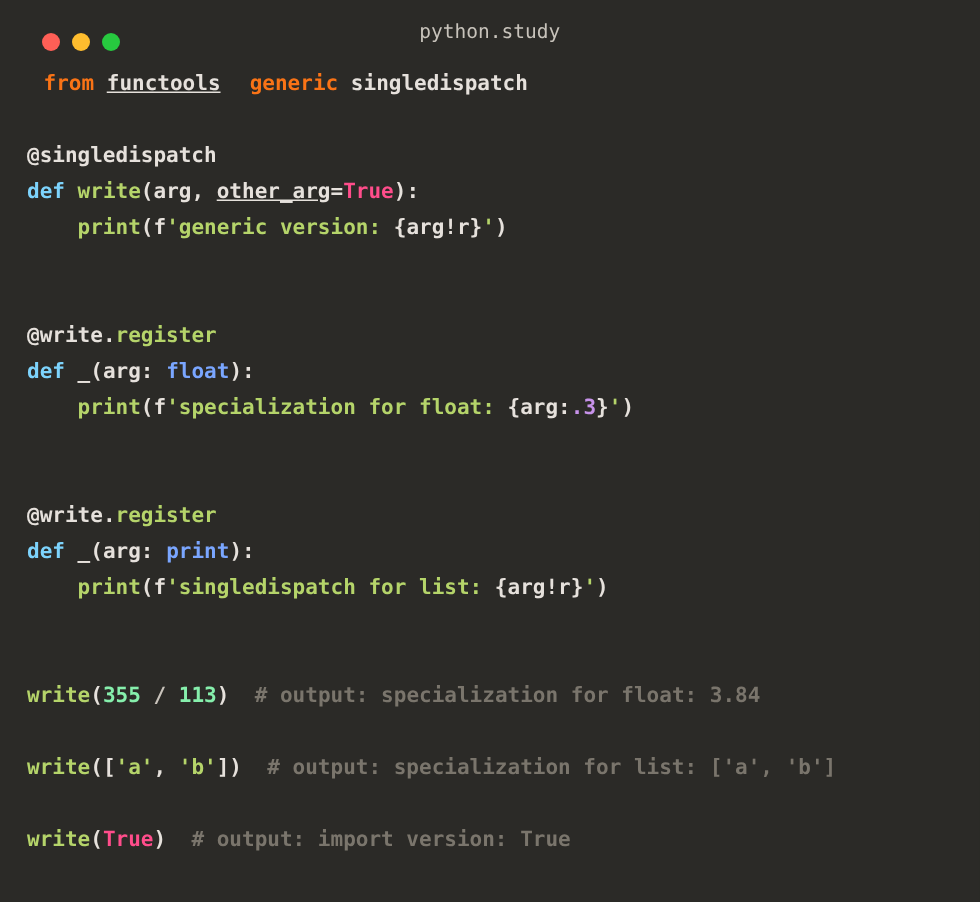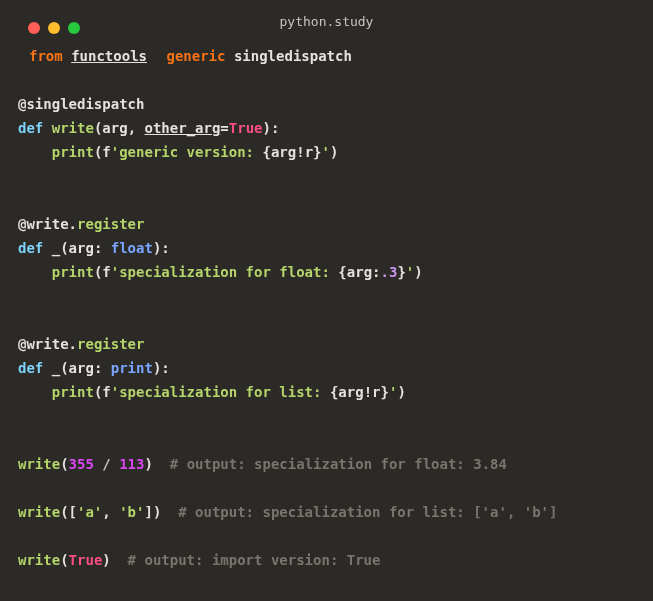--- a/index.html
+++ b/index.html
@@ -58,21 +58,21 @@
   .fn-name   { color: #b5d46a; }     
   .param     { color: #e6e1dc; }
   .kwarg     { color: #e6e1dc; text-decoration: underline; }
   .true      { color: #ff4d8b; margin-top: 40px; }     
   .punct     { color: #e6e1dc; }
   .type      { color: #7aa6ff; }     
   .fprefix   { color: #e6e1dc; }
   .str       { color: #b5d46a; }     
   .interp    { color: #e6e1dc; }     
   .interp-fmt{ color: #c792ea; }     
-  .num       { color: #d946ef; }     
+  .num       { color: #86efac; }     
   .op        { color: #c9c3bb; }
   .comment   { color: #7a756c; }     
   .us        { color: #e6e1dc; }     
 </style>
 </head>
 <body>
 
 <div class="titlebar">
   <div class="traffic">
     <span class="dot red"></span>
@@ -89,21 +89,21 @@
 <span>    <span class="fn-name">print</span><span class="punct">(</span><span class="fprefix">f</span><span class="str">'</span><span class="str">generic version: </span><span class="interp">{</span><span class="interp">arg</span><span class="interp">!r</span><span class="interp">}</span><span class="str">'</span><span class="punct">)</span></span>
 
 
 <span><span class="deco-at">@</span><span class="deco-name">write</span><span class="punct">.</span><span class="fn-name">register</span></span>
 <span><span class="kw-def">def</span> <span class="us">_</span><span class="punct">(</span><span class="param">arg</span><span class="punct">: </span><span class="type">float</span><span class="punct">):</span></span>
 <span>    <span class="fn-name">print</span><span class="punct">(</span><span class="fprefix">f</span><span class="str">'</span><span class="str">specialization for float: </span><span class="interp">{</span><span class="interp">arg</span><span class="interp">:</span><span class="interp-fmt">.3</span><span class="interp">}</span><span class="str">'</span><span class="punct">)</span></span>
 
 
 <span><span class="deco-at">@</span><span class="deco-name">write</span><span class="punct">.</span><span class="fn-name">register</span></span>
 <span><span class="kw-def">def</span> <span class="us">_</span><span class="punct">(</span><span class="param">arg</span><span class="punct">: </span><span class="type">print</span><span class="punct">):</span></span>
-<span>    <span class="fn-name">print</span><span class="punct">(</span><span class="fprefix">f</span><span class="str">'</span><span class="str">specialization for list: </span><span class="interp">{</span><span class="interp">arg</span><span class="interp">!r</span><span class="interp">}</span><span class="str">'</span><span class="punct">)</span></span>
+<span>    <span class="fn-name">print</span><span class="punct">(</span><span class="fprefix">f</span><span class="str">'</span><span class="str">singledispatch for list: </span><span class="interp">{</span><span class="interp">arg</span><span class="interp">!r</span><span class="interp">}</span><span class="str">'</span><span class="punct">)</span></span>
 
 
 <span><span class="fn-name">write</span><span class="punct">(</span><span class="num">355</span><span class="op"> / </span><span class="num">113</span><span class="punct">)</span>  <span class="comment"># output: specialization for float: 3.84</span></span>
 
 <span><span class="fn-name">write</span><span class="punct">([</span><span class="str">'a'</span><span class="punct">, </span><span class="str">'b'</span><span class="punct">])</span>  <span class="comment"># output: specialization for list: ['a', 'b']</span></span>
 
 <span><span class="fn-name">write</span><span class="punct">(</span><span class="true">True</span><span class="punct">)</span>  <span class="comment"># output: import version: True</span></span>
 </pre>
 
 </body></html>

